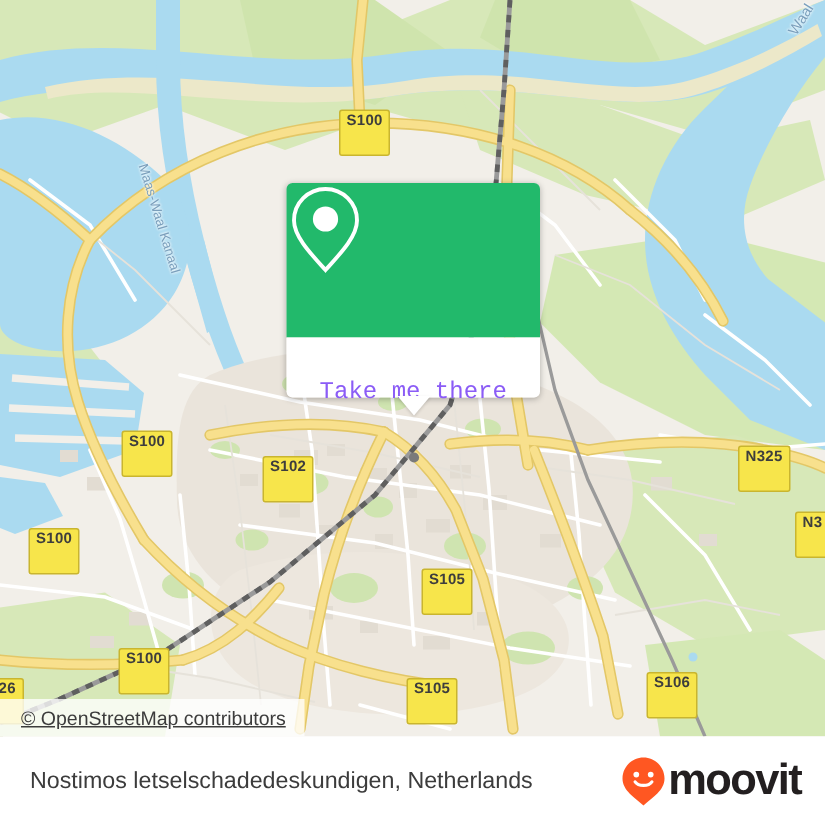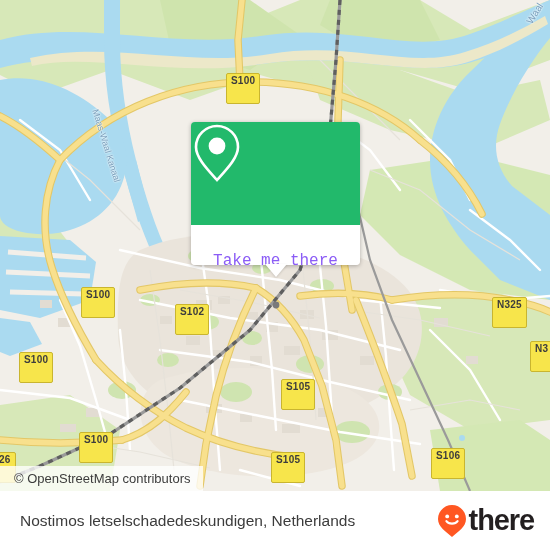--- a/index.html
+++ b/index.html
@@ -39,21 +39,21 @@
   .card-btn-label{font-size:16px;color:#8b5cf6;font-family:Liberation Mono, monospace;margin-top:32px;}
   .card-tail{position:absolute;left:50%;bottom:-12px;margin-left:-11px;
              width:0;height:0;border-left:11px solid transparent;
              border-right:11px solid transparent;border-top:13px solid #fff;
              filter:drop-shadow(0 1px 1px rgba(0,0,0,.15));}
 
   
   .attrib{position:absolute;left:0;top:466px;height:25px;
           background:rgba(255,255,255,.78);
           display:flex;align-items:center;padding:0 12px 0 14px;
-          font-size:13px;color:#3c3c3c;font-family:"Liberation Sans",sans-serif;}
+          font-size:13px;color:#3c3c3c;font-family:"Liberation Sans",sans-serif;text-decoration:underline;}
 
   
   .footer{position:absolute;left:2px;top:491px;width:550px;height:59px;
           background:#fff;display:flex;align-items:center;}
   .footer-title{position:absolute;left:18px;font-size:15.5px;color:#3c3c3c;
                 font-family:"Liberation Sans",sans-serif;white-space:nowrap;}
   .brand{position:absolute;right:18px;display:flex;align-items:center;gap:2px;}
   .brand-name{font-size:29px;color:#231f20;font-weight:bold;letter-spacing:-1.1px;
               font-family:"Liberation Sans",sans-serif;}
 </style>
@@ -293,17 +293,17 @@
   <div class="footer">
     <span class="footer-title">Nostimos letselschadedeskundigen, Netherlands</span>
 
     <div class="brand">
       <svg width="30" height="34" viewBox="0 0 30 34">
         <path d="M15 1 C7.3 1 1 7.3 1 15 C1 23 9 27.5 15 33 C21 27.5 29 23 29 15 C29 7.3 22.7 1 15 1 Z" fill="#ff5722"></path>
         <circle cx="10.2" cy="12.4" r="1.9" fill="#ffffff"></circle>
         <circle cx="19.8" cy="12.4" r="1.9" fill="#ffffff"></circle>
         <path d="M9.4 17.2 C11.6 20.4 18.4 20.4 20.6 17.2" fill="none" stroke="#ffffff" stroke-width="2.1" stroke-linecap="round"></path>
       </svg>
-      <span class="brand-name">there</span>
+      <span class="brand-name">moovit</span>
     </div>
   </div>
 
 </div>
 
 </body></html>

